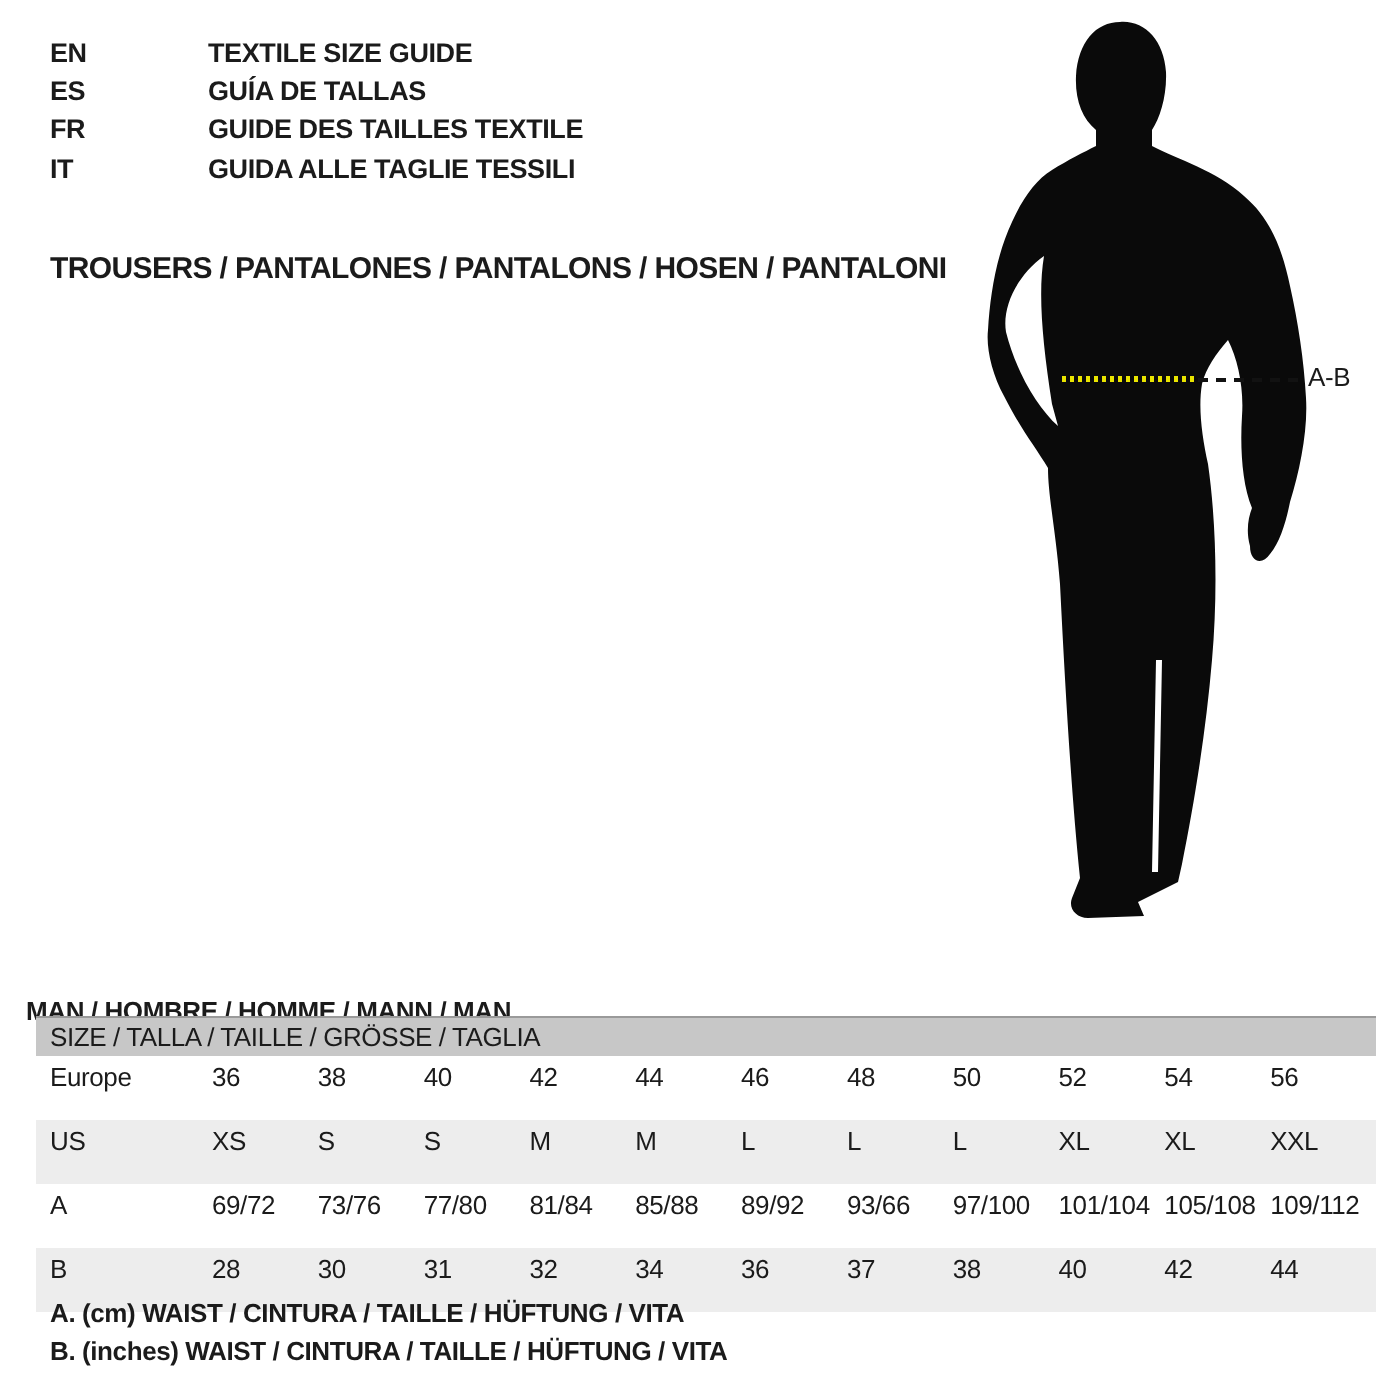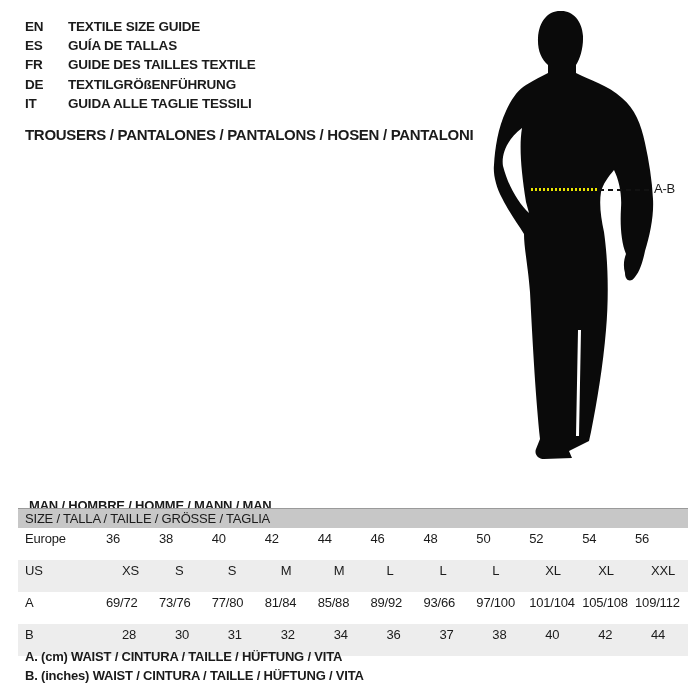--- a/index.html
+++ b/index.html
@@ -16,21 +16,21 @@
     width:700px;height:700px;
     font-family:"Liberation Sans","DejaVu Sans",sans-serif;
     color:var(--text);
     position:relative;
     overflow:hidden;
   }
   .canvas{position:absolute;left:0;top:0;width:700px;height:700px;background:#fff;}
 
   
   .lang-list{position:absolute;left:25px;top:17px;font-size:13.5px;font-weight:700;letter-spacing:-0.2px;}
-  .lang-row{display:flex;line-height:19.2px;white-space:nowrap;}
+  .lang-row{display:flex;line-height:19.2px;white-space:nowrap;gap:36px;}
   .lang-code{width:43px;flex:0 0 43px;}
 
   
   .garment-heading{
     position:absolute;left:25px;top:126px;
     font-size:15px;font-weight:700;letter-spacing:-0.3px;white-space:nowrap;
   }
 
   
   .figure-wrap{position:absolute;left:488px;top:8px;width:175px;height:455px;}
@@ -45,37 +45,37 @@
     position:absolute;left:599px;top:189px;width:52px;height:2px;
     background:repeating-linear-gradient(90deg,#121212 0 5px,transparent 5px 9px);
   }
   .measure-label{
     position:absolute;left:654px;top:181px;
     font-size:13px;font-weight:400;letter-spacing:-0.2px;
   }
 
   
   .section-heading{
-    position:absolute;left:29px;top:498px;
+    position:absolute;left:13px;top:498px;
     font-size:13px;font-weight:700;letter-spacing:-0.2px;white-space:nowrap;text-align:center;
   }
 
   
   .size-table{position:absolute;left:18px;top:508px;width:670px;font-weight:400;}
   .size-table-header{
     height:20px;line-height:20px;
     background:var(--table-header-bg);
     border-top:1px solid var(--table-header-border);
     padding-left:7px;font-size:13px;letter-spacing:-0.2px;white-space:nowrap;
   }
   .size-row{
     display:grid;grid-template-columns:88px repeat(11,1fr);
     height:32px;line-height:21px;font-size:13px;letter-spacing:-0.2px;
   }
-  .size-row.alt{background:var(--row-alt-bg);gap:16px;}
+  .size-row.alt{background:var(--row-alt-bg);}
   .row-label{padding-left:7px;text-align:left;}
   .cell{white-space:nowrap;}
 
   
   .notes{position:absolute;left:25px;top:648px;font-size:13px;font-weight:700;letter-spacing:-0.2px;}
   .note-line{line-height:18.5px;white-space:nowrap;}
 </style>
 </head>
 <body>
 
@@ -86,24 +86,20 @@
       <span class="lang-code">EN</span>
       <span class="lang-title">TEXTILE SIZE GUIDE</span>
     </div>
     <div class="lang-row">
       <span class="lang-code">ES</span>
       <span class="lang-title">GUÍA DE TALLAS</span>
     </div>
     <div class="lang-row">
       <span class="lang-code">FR</span>
       <span class="lang-title">GUIDE DES TAILLES TEXTILE</span>
-    </div>
-    <div class="lang-row">
-      <span class="lang-code">DE</span>
-      <span class="lang-title">TEXTILGRÖßENFÜHRUNG</span>
     </div>
     <div class="lang-row">
       <span class="lang-code">IT</span>
       <span class="lang-title">GUIDA ALLE TAGLIE TESSILI</span>
     </div>
   </div>
 
   <div class="garment-heading">TROUSERS / PANTALONES / PANTALONS / HOSEN / PANTALONI</div>
 
   <div class="figure-wrap">

